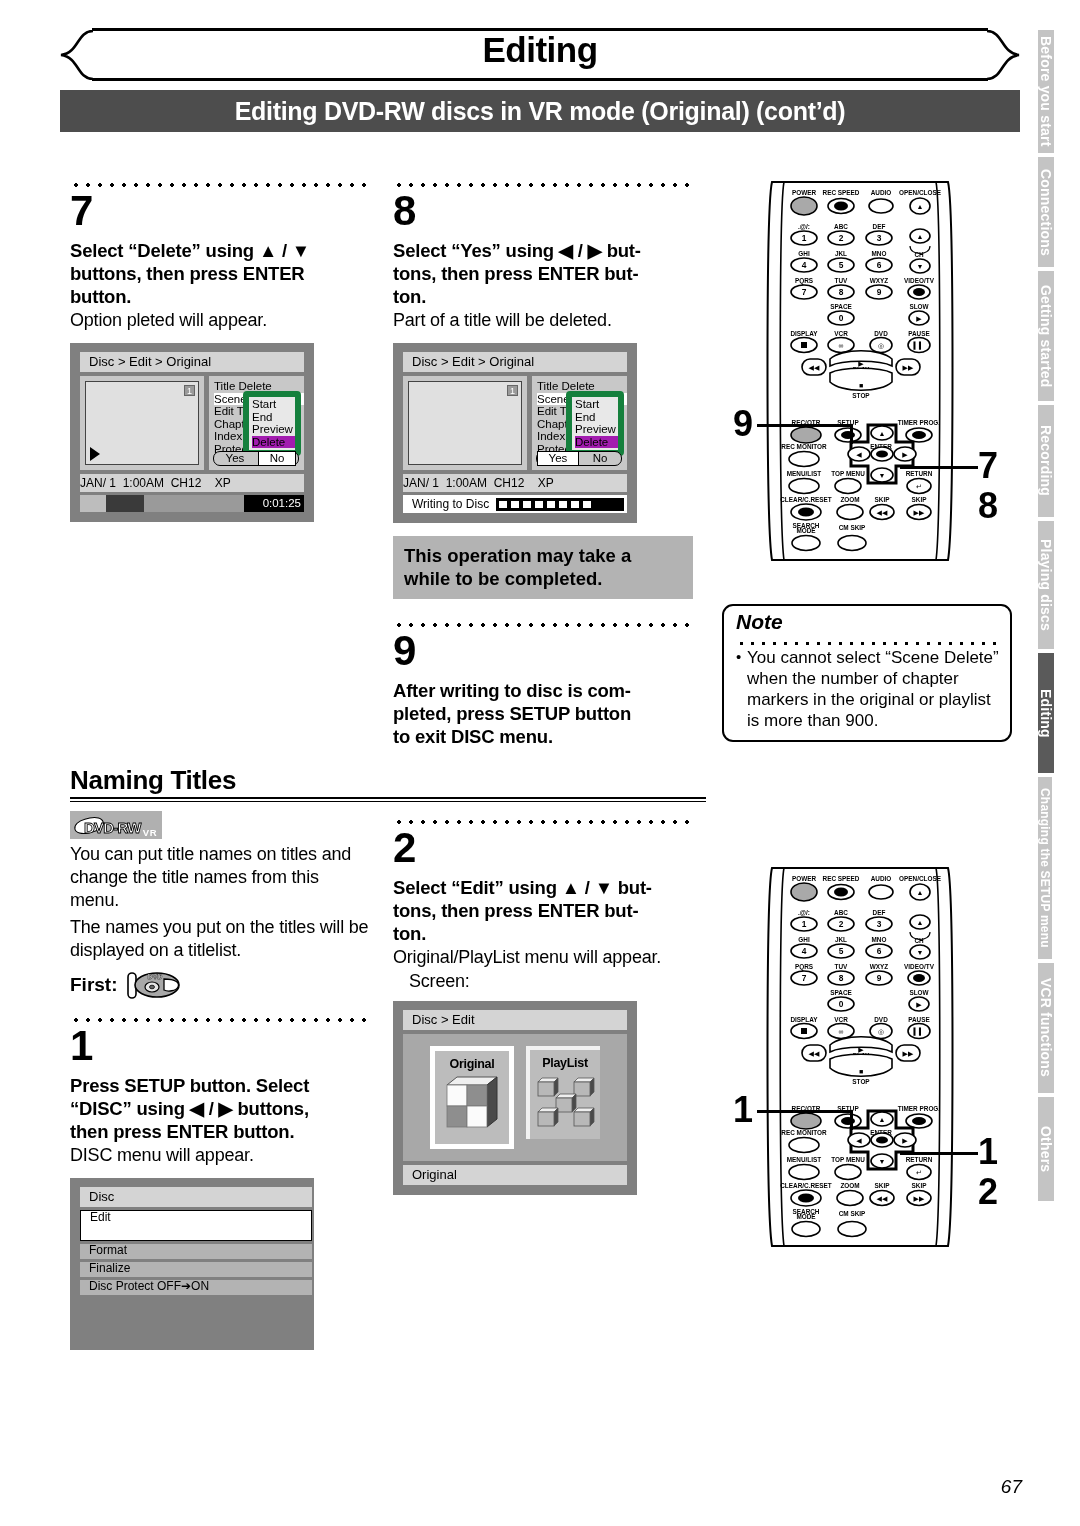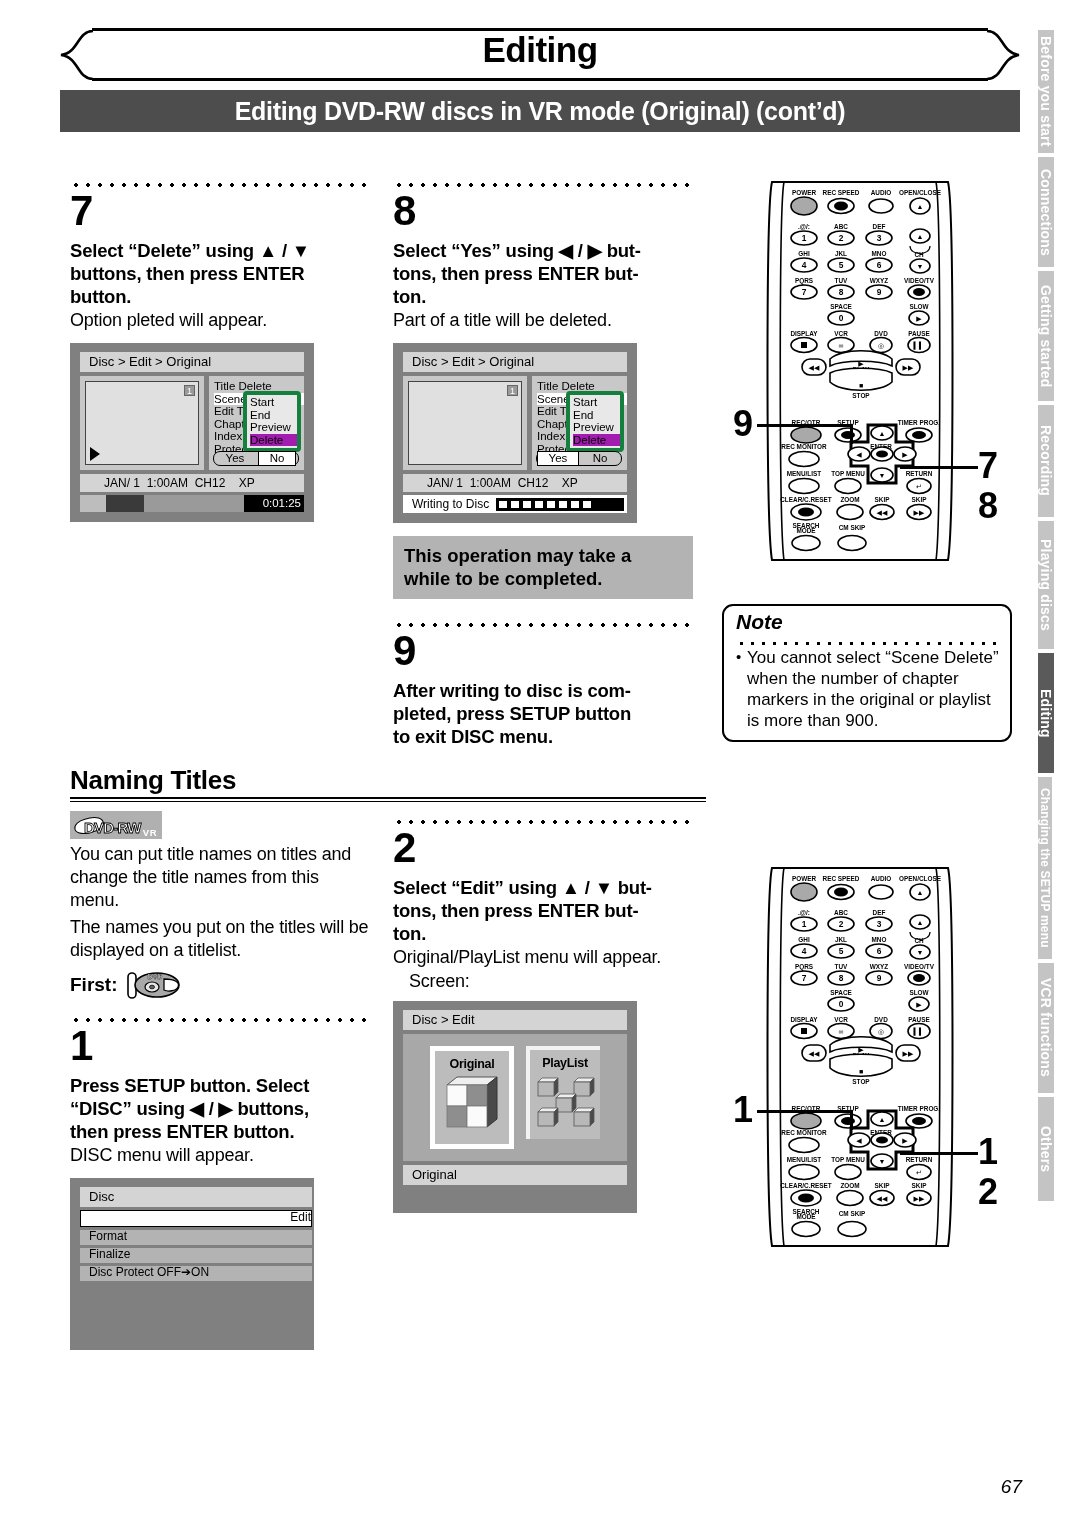--- a/index.html
+++ b/index.html
@@ -81,36 +81,36 @@
     border-left:10px solid #000; border-top:7px solid transparent; border-bottom:7px solid transparent;
   }
   .tv-menu {
     background:#c8c8c8; width:95px; position:relative; padding:4px 0 5px 5px;
     font-size:11.5px; line-height:12.6px;
   }
   .menu-item { height:12.6px; white-space:nowrap; }
   .menu-item.sel { background:#fff; }
   .popup {
     position:absolute; left:34px; top:15px; width:58px;
-    background:#e8e8e8; border:4px solid #15803d; border-radius:4px;
+    background:#e8e8e8; border:6px solid #15803d; border-radius:4px;
     padding:1px 0 2px 3px; font-size:11.5px; line-height:12.6px;
   }
   .popup div { height:12.6px; }
   .popup div.sel { background:#a21caf; }
   .yesno {
     position:absolute; left:4px; bottom:4px; width:86px;
     border:1.5px solid #000; border-radius:7px; background:#c8c8c8;
     height:15px; display:flex; align-items:center; font-size:11.5px;
   }
   .yesno span { display:inline-block; text-align:center; padding:0 1px; }
   .yn-yes { width:42px; }
   .yn-no  { width:38px; margin-left:2px; }
   .yn-on  { background:#fff; border:1px solid #000; }
   .tv-info {
-    background:#d4d4d4; font-size:12px; margin-top:4px; padding:2px 0 2px 24px;
+    background:#d4d4d4; font-size:12px; margin-top:4px; padding:2px 0 2px 0;
     height:18px; line-height:14px; white-space:pre;
   }
   .tv-bar { margin-top:3px; height:17px; display:flex; background:#000; position:relative; }
   .tv-bar .seg1 { width:26px; background:#bdbdbd; }
   .tv-bar .seg2 { width:38px; background:#3a3a3a; }
   .tv-bar .seg3 { width:100px; background:#9a9a9a; }
   .tv-bar .seg4 { flex:1; background:#000; }
   .tv-bar .tm {
     position:absolute; right:3px; top:0; height:31px; line-height:17px;
     font-size:11.5px; color:#fff;
@@ -166,24 +166,24 @@
   }
   .nt-p { font-size:18px; line-height:23px; margin-top:4px; letter-spacing:-0.2px; }
   .first-row { display:flex; align-items:center; margin-top:8px; gap:8px; }
   .first-lbl { font-size:19px; font-weight:bold; }
   .disc-icon { position:relative; width:58px; height:30px; }
 
   
   .tv2 { background:#808080; padding:9px 2px 10px 10px; width:244px; margin-top:11px; height:172px; }
   .tv2-title { background:#d4d4d4; font-size:13px; padding:3px 0 3px 9px; height:20px; line-height:14px; }
   .m-row { font-size:12px; height:15px; line-height:13px; padding-left:9px; background:#b3b3b3; margin-top:3px; }
-  .m-row.sel { background:#fff; border:1.5px solid #000; height:17px; line-height:13px;text-align:right; }
-
-  
-  .tv3 { background:#808080; padding:9px 10px 28px 10px; width:244px; margin-top:8px; }
+  .m-row.sel { background:#fff; border:1.5px solid #000; height:31px; line-height:13px; }
+
+  
+  .tv3 { background:#808080; padding:9px 10px 10px 10px; width:244px; margin-top:8px; }
   .tv3-title { background:#d4d4d4; font-size:13px; padding:3px 0 3px 9px; height:20px; line-height:14px; }
   .tv3-body { background:#a8a8a8; margin-top:4px; padding:12px 9px; display:flex; gap:12px; justify-content:center; }
   .opt { position:relative; }
   .opt-sel { background:#fff; padding:5px; }
   .opt-in { background:#bcbcbc; width:74px; height:93px; position:relative; padding-top:6px; }
   .opt-lbl { font-size:12.5px; font-weight:bold; text-align:center; letter-spacing:-0.3px; }
   .cube-area { position:relative; width:74px; height:62px; }
   .tv3-foot { background:#d4d4d4; font-size:13px; padding:3px 0 3px 9px; margin-top:4px; height:20px; line-height:14px; }
 
   

